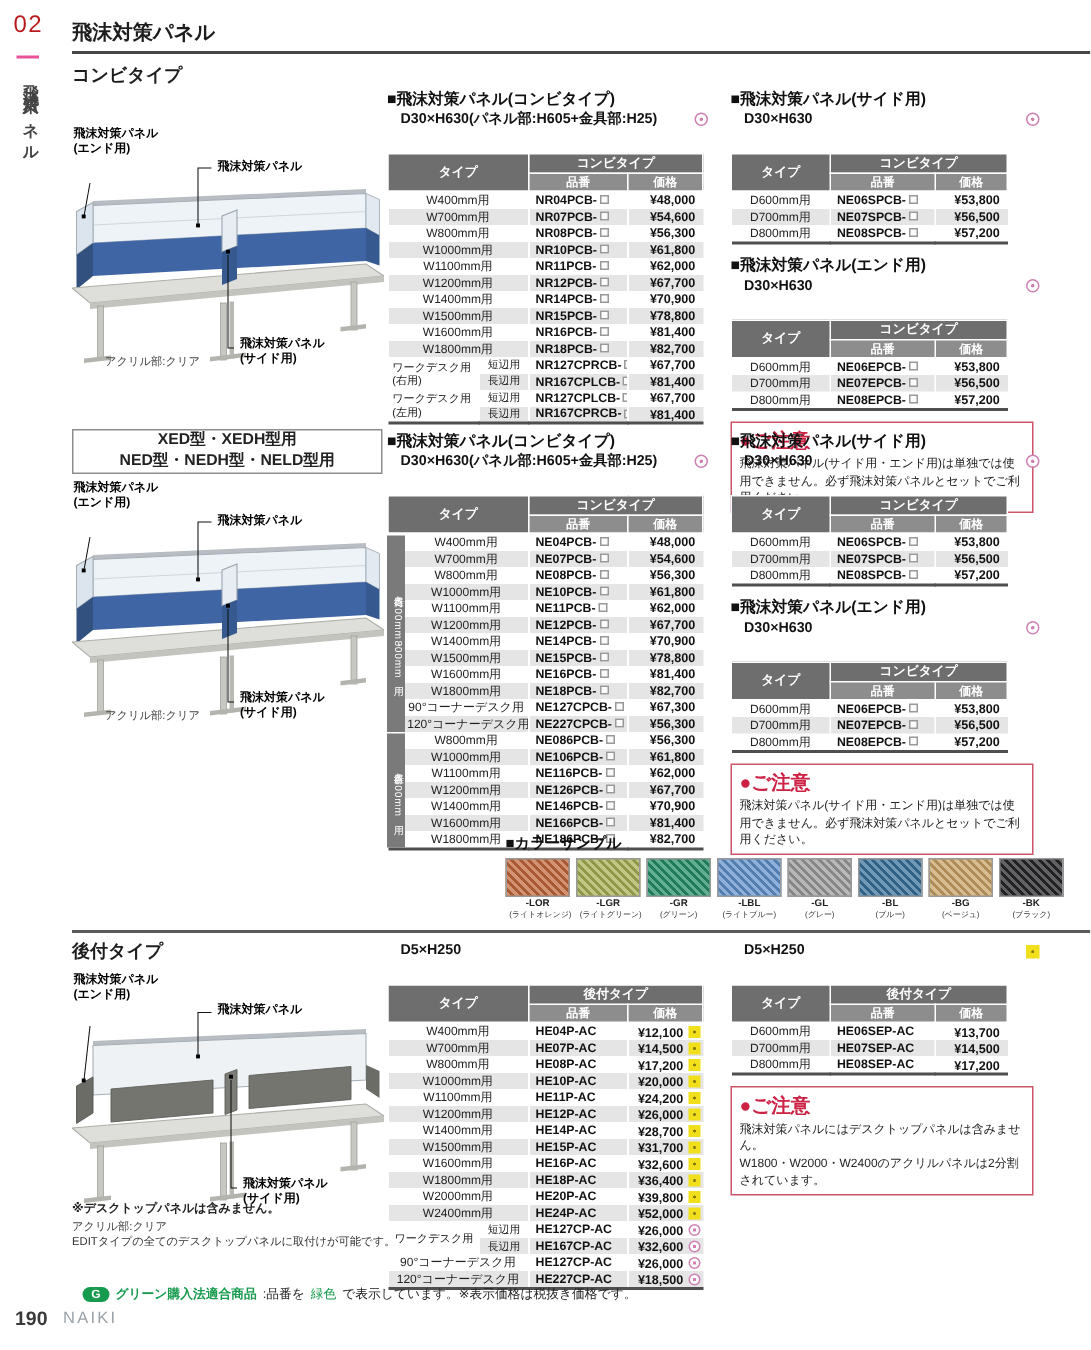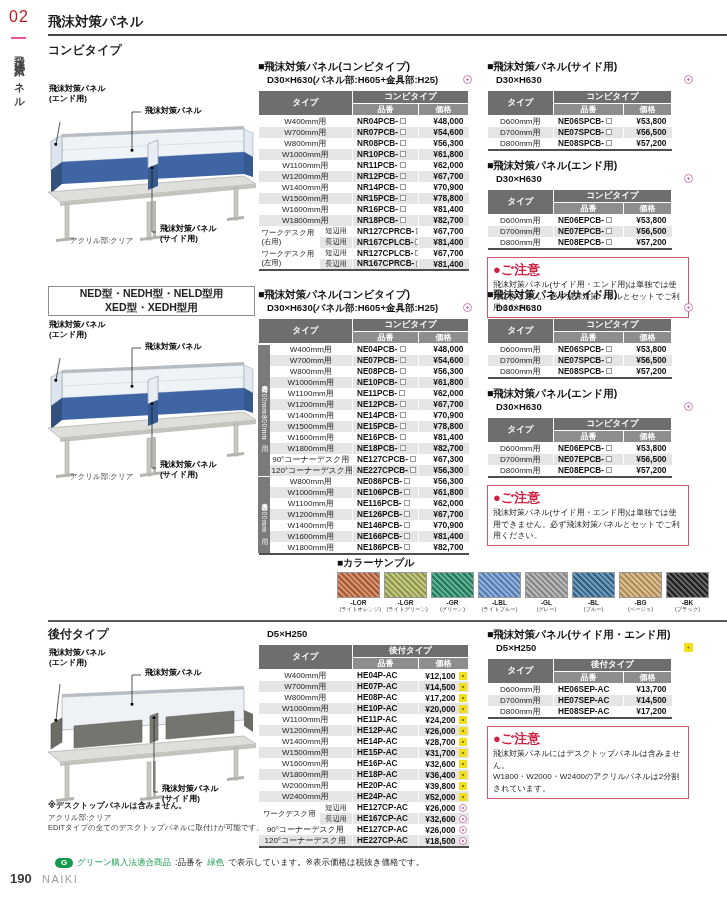--- a/index.html
+++ b/index.html
@@ -25,21 +25,21 @@
   .ill svg{position:absolute;left:0;top:16px}
   .ilab{position:absolute;font-size:8px;font-weight:bold;line-height:1.2;color:#000;white-space:nowrap}
   .inote{position:absolute;font-size:7.5px;color:#444;white-space:nowrap}
 
   
   .ttl{font-size:10.5px;font-weight:bold;color:#111;line-height:1.3;white-space:nowrap}
   .tsize{font-size:9.5px;font-weight:bold;color:#111;padding-left:9px;line-height:1.3;
          display:flex;justify-content:space-between;align-items:center}
 
   
-  table.cat{border-collapse:collapse;table-layout:fixed;margin-top:4px;border-bottom:2px solid #4f4f4f}
+  table.cat{border-collapse:collapse;table-layout:fixed;margin-top:16px;border-bottom:2px solid #4f4f4f}
   .cat th{height:11px;font-size:8px;font-weight:bold;color:#fff;border:1px solid #fff;padding:0;text-align:center}
   .cat .h1{background:#6e6e6e;font-size:8.5px}
   .cat .h2{background:#8d8d8d}
   .cat td{height:11px;font-size:8px;padding:0 2px;white-space:nowrap;overflow:hidden;vertical-align:middle}
   .cat tr.alt{background:#e5e5e5}
   .cat td.t{text-align:center;color:#222}
   .cat td.c{font-weight:bold;border-left:1px solid #fff;padding-left:4px;font-size:8.2px;color:#111}
   .cat td.p{font-weight:bold;text-align:right;border-left:1px solid #fff;padding-right:5px;position:relative;font-size:8.4px;color:#111}
   .cat td.sub{font-size:7.2px;text-align:center;border-left:1px solid #fff;color:#222}
   .cat td.wl{font-size:7.4px;text-align:left;padding-left:3px;line-height:1.25}
@@ -65,21 +65,21 @@
   .sw{width:43px}
   .chip{height:26px;border:1px solid #999;
         background-image:repeating-linear-gradient(45deg,rgba(255,255,255,.28) 0 2px,rgba(0,0,0,.14) 2px 4px)}
   .sc{font-size:6.5px;font-weight:bold;text-align:center;margin-top:1px}
   .sn{font-size:6px;text-align:center;color:#333;white-space:nowrap;transform:scale(.88);transform-origin:center top}
 
   
   .gfoot{display:flex;align-items:center;gap:4px;font-size:8.5px;color:#222;white-space:nowrap}
   .gicon{width:18px;height:10px;background:#169a4e;border-radius:5px;color:#fff;font-size:8px;font-weight:bold;
          text-align:center;line-height:10px}
-  .grn{color:#169a4e;font-weight:normal}
+  .grn{color:#169a4e;font-weight:bold}
   .grn2{color:#169a4e}
   .pnum{font-size:13px;font-weight:bold;color:#3a3a3a}
   .pbrand{font-size:11px;color:#9aa2a8;letter-spacing:1.5px}
 </style>
 </head>
 <body>
 
 <div id="page">
 
   <div class="abs chnum" style="left:9px;top:8px">02</div>
@@ -336,22 +336,22 @@
           </tr>
         </tbody>
     </table>
     <div class="notice" style="width:202px">
       <div class="nt">●ご注意</div>
       <div class="nb">飛沫対策パネル(サイド用・エンド用)は単独では使用できません。必ず飛沫対策パネルとセットでご利用ください。</div>
     </div>
   </div>
 
   <div class="abs typebox" style="left:48px;top:286px;width:207px;height:30px">
-    <div>NED型・NEDH型・NELD型用</div>
-      <div>XED型・XEDH型用</div>
+    <div>XED型・XEDH型用</div>
+      <div>NED型・NEDH型・NELD型用</div>
   </div>
 
   <div class="ill" style="left:48px;top:320px;width:208px;height:166px">
     <svg width="208" height="150" viewBox="0 0 208 150">
       <polygon points="14,34 196,26 196,29 14,37" fill="#b7bdc2"></polygon>
       <polygon points="14,37 196,29 196,52 14,62" fill="#eef3f7" stroke="#a4aeb6" stroke-width="0.7"></polygon>
       <line x1="14" y1="50" x2="196" y2="41" stroke="#c9d3da" stroke-width="0.6"></line>
       <polygon points="14,62 196,52 196,74 14,84" fill="#3f65a5"></polygon>
       <polygon points="3,41 14,35 14,62 3,70" fill="#dce5ed" stroke="#a4aeb6" stroke-width="0.7"></polygon>
       <polygon points="3,70 14,62 14,84 3,93" fill="#32517e"></polygon>
@@ -845,21 +845,20 @@
           <tr class="alt">
             <td class="t" colspan="2">120°コーナーデスク用</td>
             <td class="c"><span>HE227CP-AC</span></td>
             <td class="p"><span>¥18,500</span><span class="pm mark-p"></span></td>
           </tr>
         </tbody>
     </table>
   </div>
 
   <div class="abs" style="left:487px;top:628px;width:206px">
-    <div class="ttl">■飛沫対策パネル(サイド用・エンド用)</div>
     <div class="tsize">
       <span>D5×H250</span>
         <span class="tmark mark-y"></span>
     </div>
     <table class="cat" style="width:184px">
       <colgroup>
           <col style="width:66px">
           <col style="width:70px">
           <col style="width:48px">
         </colgroup>

